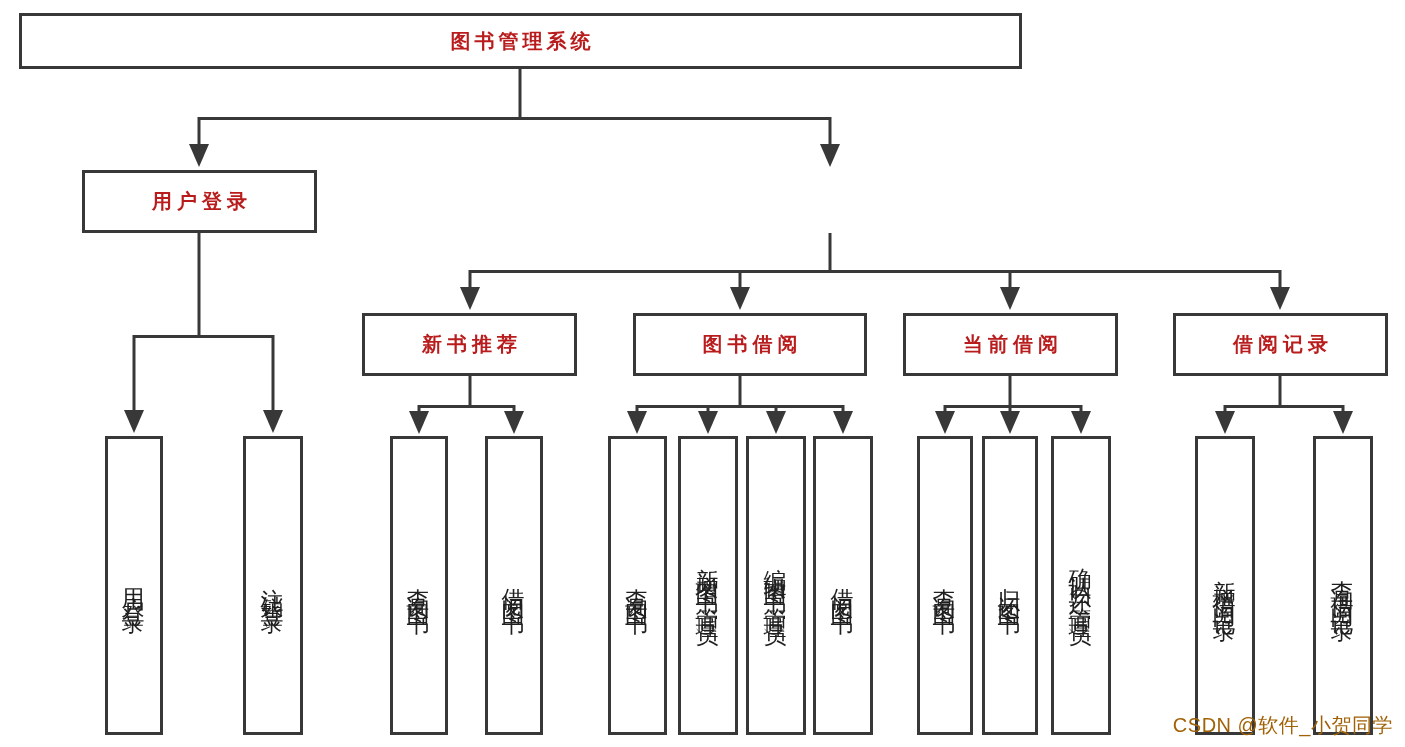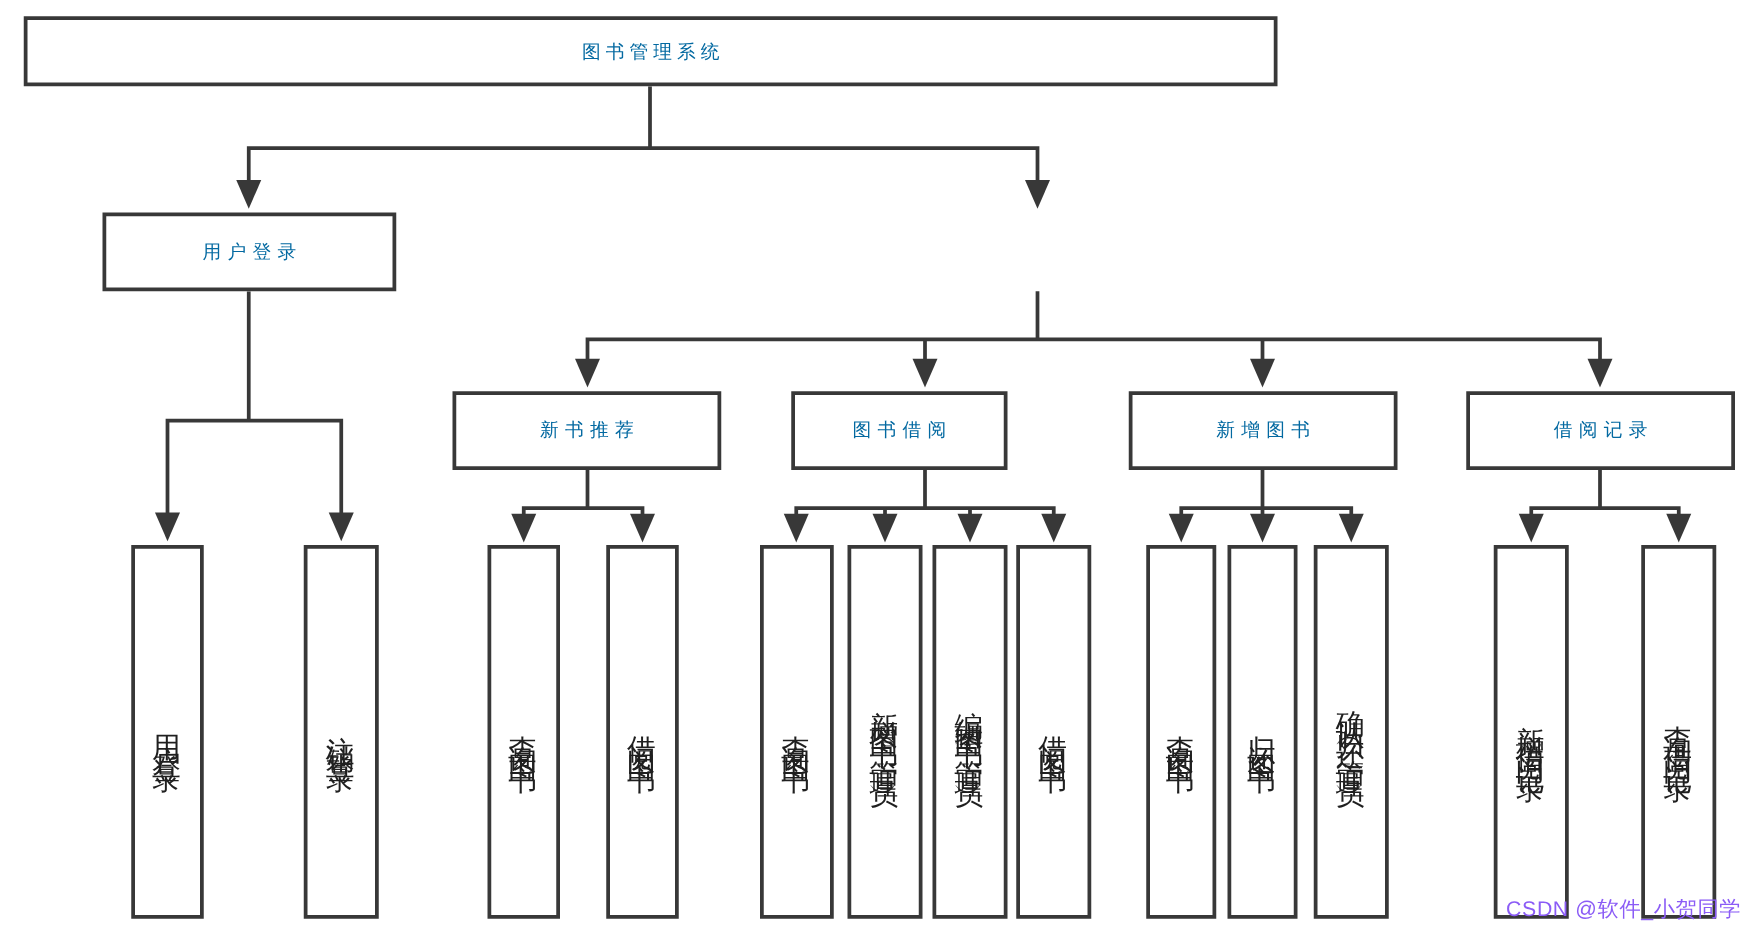--- a/index.html
+++ b/index.html
@@ -22,43 +22,44 @@
     position: absolute;
     box-sizing: border-box;
     background: #ffffff;
     border: 3px solid #383838;
     display: flex;
     align-items: center;
     justify-content: center;
     z-index: 2;
   }
   .h-label {
-    font-size: 15px;
+    font-size: 20px;
     letter-spacing: 5px;
     text-indent: 5px;
     white-space: nowrap;
-    color: #0369a1;
+    color: #b91c1c;
+    font-weight: bold;
   }
   .root-label { letter-spacing: 4px; text-indent: 4px; }
   .v-label {
     writing-mode: vertical-rl;
     text-orientation: mixed;
     font-size: 23px;
     letter-spacing: 8px;
     white-space: nowrap;
     color: #1f1f1f;
   }
   #watermark {
     position: absolute;
     right: 12px;
     bottom: 8px;
     z-index: 3;
-    font-size: 17px;
+    font-size: 20px;
     letter-spacing: 0.5px;
-    color: #8b5cf6;
+    color: #a16207;
     white-space: nowrap;
   }
 </style>
 </head>
 <body>
 
 <div id="page">
 
   <svg id="connectors" viewBox="0 0 1405 747" xmlns="http://www.w3.org/2000/svg">
     <g stroke="#383838" stroke-width="3" fill="none">
@@ -123,25 +124,25 @@
     <span class="h-label root-label">图书管理系统</span>
   </div>
 
   <div class="node" style="left:82px; top:170px; width:235px; height:63px;">
     <span class="h-label">用户登录</span>
   </div>
 
   <div class="node" style="left:362px; top:313px; width:215px; height:63px;text-align:center;">
     <span class="h-label">新书推荐</span>
   </div>
-  <div class="node" style="left:633px; top:313px; width:173px; height:63px;">
+  <div class="node" style="left:633px; top:313px; width:234px; height:63px;">
     <span class="h-label">图书借阅</span>
   </div>
   <div class="node" style="left:903px; top:313px; width:215px; height:63px;">
-    <span class="h-label">新增图书</span>
+    <span class="h-label">当前借阅</span>
   </div>
   <div class="node" style="left:1173px; top:313px; width:215px; height:63px;">
     <span class="h-label">借阅记录</span>
   </div>
 
   <div class="node" style="left:105px; top:436px; width:58px; height:299px;">
     <span class="v-label">用户登录</span>
   </div>
   <div class="node" style="left:243px; top:436px; width:60px; height:299px;">
     <span class="v-label">注销登录</span>

